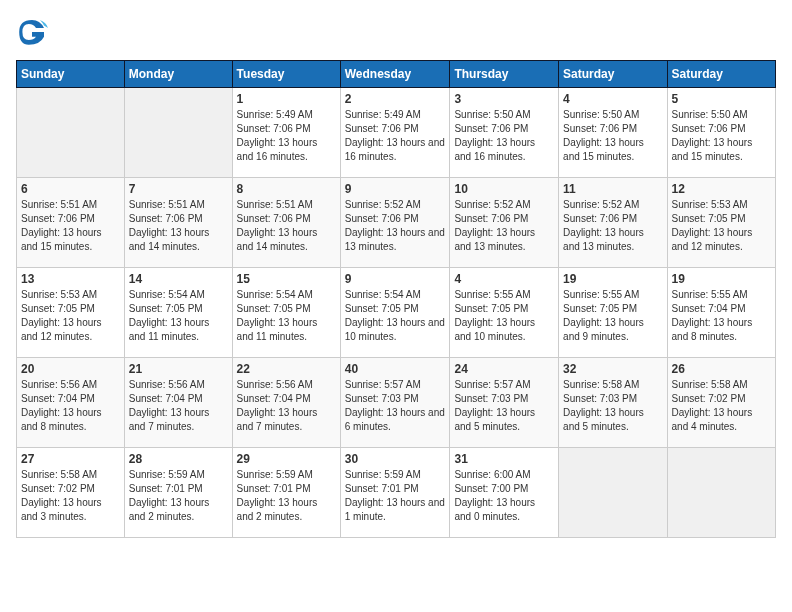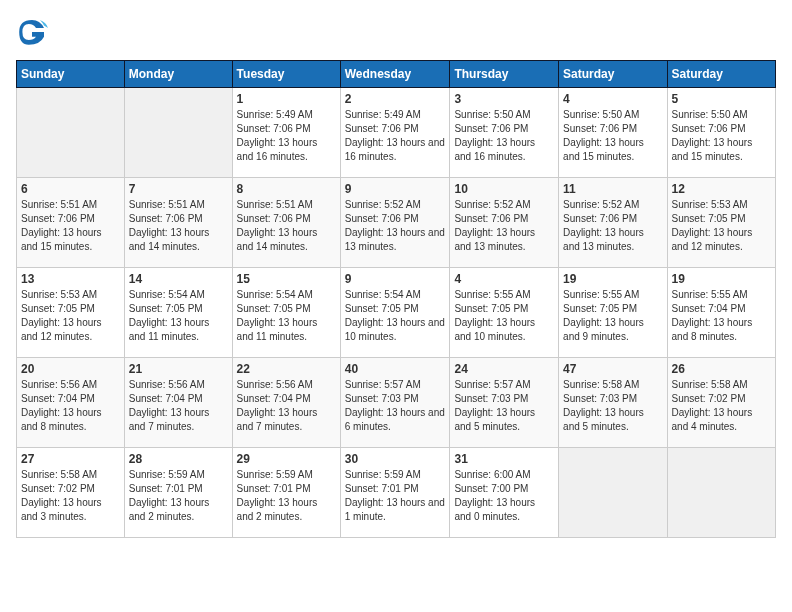--- a/index.html
+++ b/index.html
@@ -294,21 +294,21 @@
 and 6 minutes.</div>
         </td>
         <td>
           <span class="day-num">24</span>
           <div class="day-info">Sunrise: 5:57 AM
 Sunset: 7:03 PM
 Daylight: 13 hours
 and 5 minutes.</div>
         </td>
         <td>
-          <span class="day-num">47</span>
+          <span class="day-num">32</span>
           <div class="day-info">Sunrise: 5:58 AM
 Sunset: 7:03 PM
 Daylight: 13 hours
 and 5 minutes.</div>
         </td>
         <td>
           <span class="day-num">26</span>
           <div class="day-info">Sunrise: 5:58 AM
 Sunset: 7:02 PM
 Daylight: 13 hours

